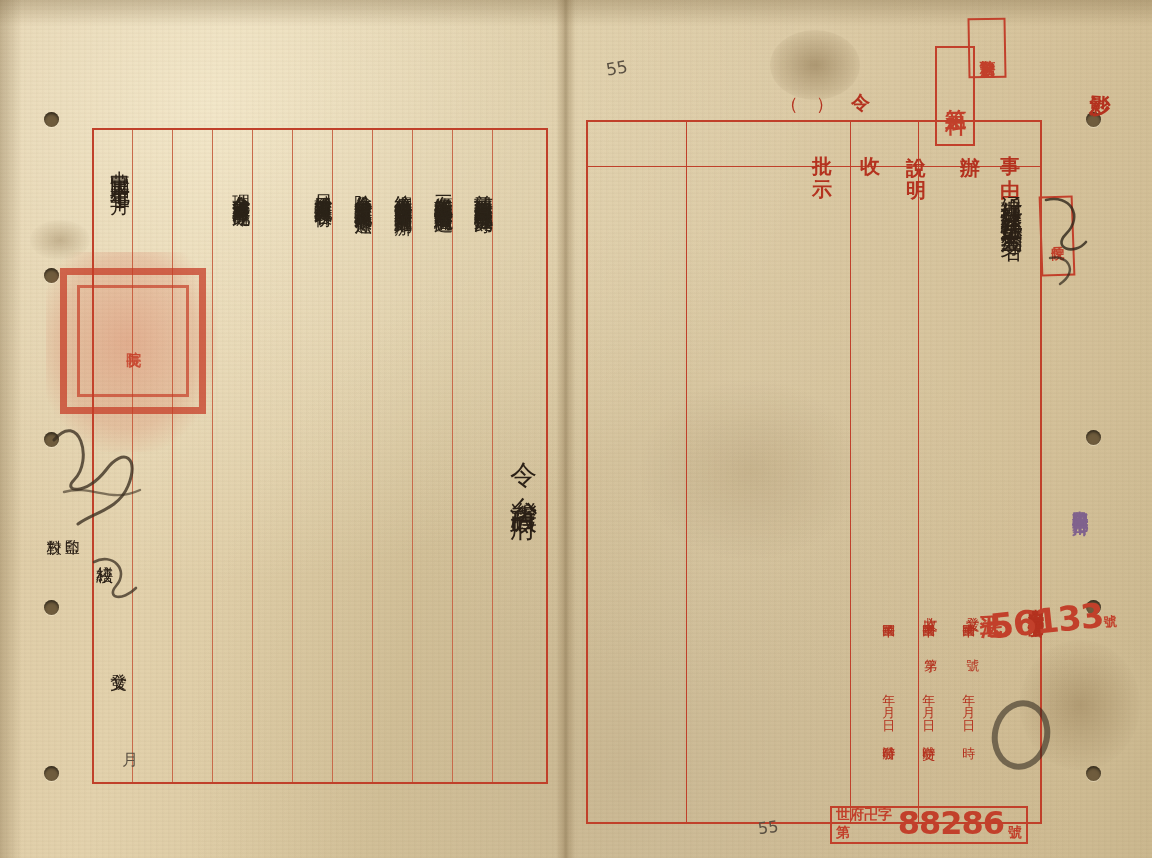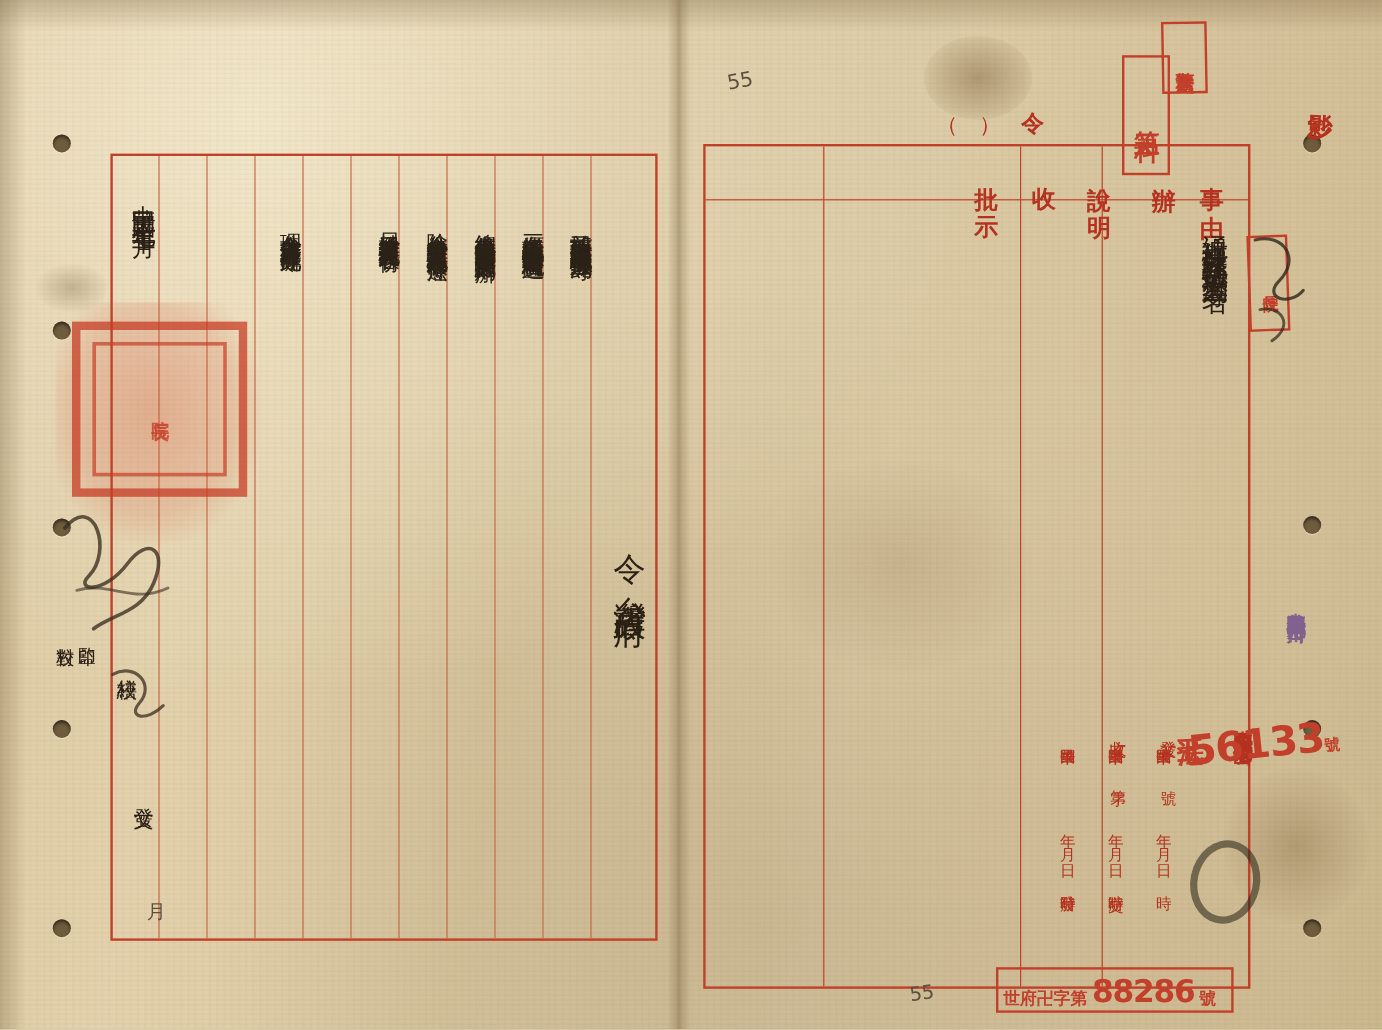--- a/index.html
+++ b/index.html
@@ -130,21 +130,21 @@
   }
   #numstamp .sub{font-size:13px;letter-spacing:0;}
 
   
   #botstamp{
     position:absolute;left:830px;top:806px;width:186px;height:34px;
     border:2px solid #c2402b;color:#c2402b;
     display:flex;align-items:flex-end;gap:4px;padding:0 4px;
     font-weight:bold;font-size:14px;
   }
-  #botstamp .num{font-size:26px;letter-spacing:-1px;}
+  #botstamp .num{font-size:32px;letter-spacing:-1px;}
 
   
   #watermark{
     position:absolute;left:0;bottom:0;width:1152px;height:96px;
     pointer-events:none;
   }
   #wm-ellipse{
     position:absolute;left:10px;bottom:42px;width:250px;height:110px;
     background:rgba(120,120,120,0.30);border-radius:50%;
   }

